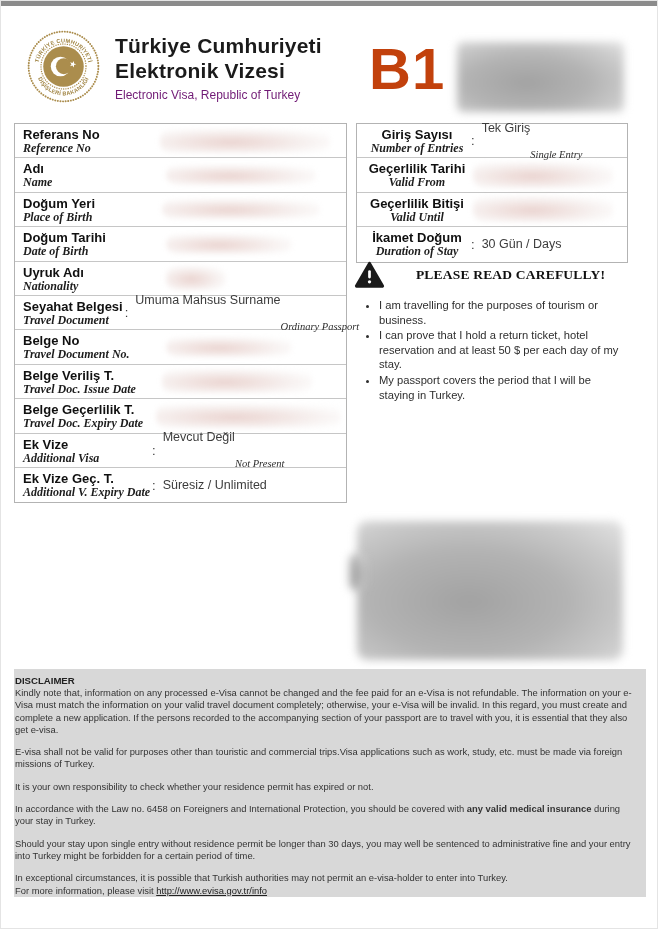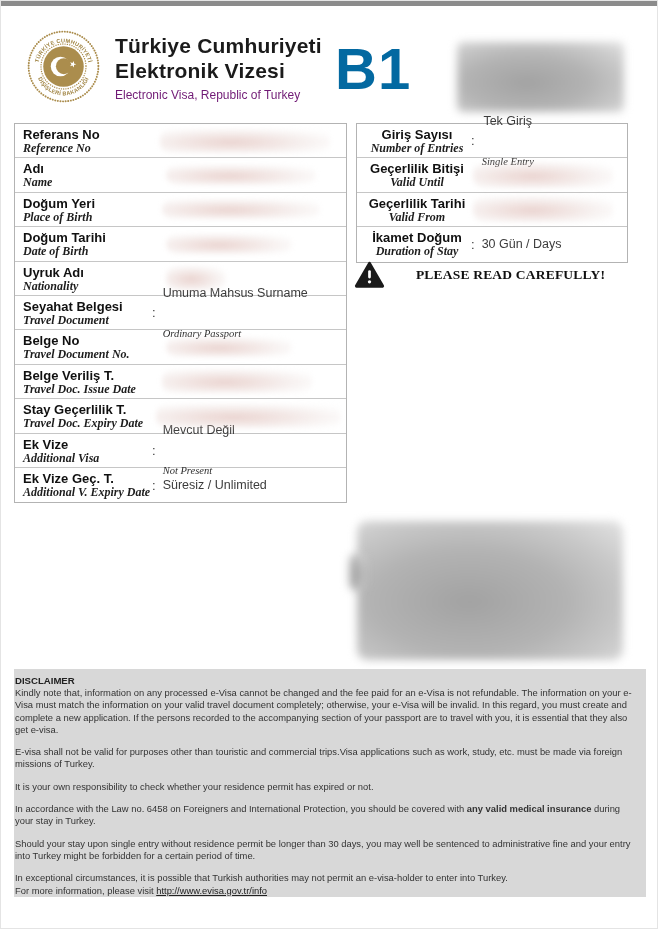--- a/index.html
+++ b/index.html
@@ -8,21 +8,21 @@
     background:#fff; box-sizing:border-box; border:1px solid #e4e4e4;
     font-family:"Liberation Sans","DejaVu Sans",sans-serif;
   }
   .topbar { position:absolute; left:0; top:0; width:658px; height:5px; background:#8b8b8b; }
 
   
   .emblem { position:absolute; left:25px; top:28px; width:75px; height:75px; }
   .title-block { position:absolute; left:114px; top:32px; }
   .title-line { font-size:21px; font-weight:bold; color:#1b1b1b; line-height:25px; letter-spacing:0.2px; }
   .subtitle { margin-top:5px; font-size:12px; color:#701a75; }
-  .visa-type { position:absolute; left:334px; top:30px; font-size:58px; font-weight:bold; color:#0369a1; letter-spacing:1px; line-height:76px; }
+  .visa-type { position:absolute; left:368px; top:30px; font-size:58px; font-weight:bold; color:#c2410c; letter-spacing:1px; line-height:76px; }
 
   
   .blur-gray {
     position:absolute; border-radius:6px;
     background: radial-gradient(ellipse at 42% 58%, #a2a2a2 0%, #b3b3b3 45%, #c8c8c8 72%, #dedede 95%);
     filter: blur(4px);
   }
   .redact {
     display:inline-block; height:20px; border-radius:10px;
     background: radial-gradient(ellipse at 42% 55%, rgba(206,152,142,0.42) 0%, rgba(226,206,202,0.28) 55%, rgba(240,236,234,0.12) 80%, rgba(255,255,255,0) 100%);
@@ -34,21 +34,21 @@
   .left-table  { left:13px;  top:122px; width:331px; }
   .right-table { left:355px; top:122px; width:270px;text-align:center; }
   .vrow { display:flex; height:34.4px; box-sizing:border-box; border-bottom:1px solid #c6c6c6; }
   .vrow:last-child { border-bottom:none; }
   .cell-label { width:135px; box-sizing:border-box; padding:3px 0 0 8px; }
   .right-table .cell-label { width:112px; }
   .lbl-tr { font-size:13px; font-weight:bold; color:#101010; line-height:15px; white-space:nowrap; }
   .lbl-en { font-family:"Liberation Serif","DejaVu Serif",serif; font-style:italic; font-weight:bold; font-size:12px; color:#1d1d1d; line-height:12px; white-space:nowrap; }
   .cell-value { flex:1; display:flex; align-items:center; padding-left:2px; }
   .colon { font-size:13px; color:#3a3a3a; margin-right:7px; }
-  .vwrap { display:flex; flex-direction:column; }
+  .vwrap { display:flex; flex-direction:row; }
   .val-main { font-size:12.5px; color:#3c3c3c; line-height:14px; white-space:nowrap; }
   .val-sub { font-family:"Liberation Serif","DejaVu Serif",serif; font-style:italic; font-size:10.5px; color:#2e2e2e; line-height:12px; white-space:nowrap;margin-top:28px; }
 
   
   .notice { position:absolute; left:353px; top:260px; width:272px; }
   .notice-head { display:flex; align-items:center;gap:16px; }
   .warning-icon { width:31px; height:28px; flex:0 0 auto; }
   .notice-title { flex:1; text-align:center; font-family:"Liberation Serif","DejaVu Serif",serif; font-weight:bold; font-size:13.5px; color:#101010; letter-spacing:0.2px; padding-right:6px; }
   .notice ul { margin:9px 0 0 0; padding-left:25px; }
   .notice li { font-size:11.2px; color:#2e2e2e; line-height:14.6px; margin-bottom:1px; }
@@ -175,21 +175,21 @@
           <div class="lbl-tr">Belge Veriliş T.</div>
           <div class="lbl-en">Travel Doc. Issue Date</div>
         </div>
       <div class="cell-value">
           <span class="redact" style="width:150px; height:24px; margin-left:10px;"></span>
         </div>
     </div>
 
     <div class="vrow">
       <div class="cell-label">
-          <div class="lbl-tr">Stay Geçerlilik T.</div>
+          <div class="lbl-tr">Belge Geçerlilik T.</div>
           <div class="lbl-en">Travel Doc. Expiry Date</div>
         </div>
       <div class="cell-value">
           <span class="redact" style="width:185px; height:24px; margin-left:4px;"></span>
         </div>
     </div>
 
     <div class="vrow">
       <div class="cell-label">
           <div class="lbl-tr">Ek Vize</div>
@@ -230,32 +230,32 @@
         <span class="colon">:</span>
         <span class="vwrap">
             <span class="val-main">Tek Giriş</span>
             <span class="val-sub">Single Entry</span>
           </span>
       </div>
     </div>
 
     <div class="vrow">
       <div class="cell-label">
+          <div class="lbl-tr">Geçerlilik Tarihi</div>
+          <div class="lbl-en">Valid From</div>
+        </div>
+      <div class="cell-value">
+          <span class="redact" style="width:140px; height:26px; margin-left:2px;"></span>
+        </div>
+    </div>
+
+    <div class="vrow">
+      <div class="cell-label">
           <div class="lbl-tr">Geçerlilik Bitişi</div>
           <div class="lbl-en">Valid Until</div>
-        </div>
-      <div class="cell-value">
-          <span class="redact" style="width:140px; height:26px; margin-left:2px;"></span>
-        </div>
-    </div>
-
-    <div class="vrow">
-      <div class="cell-label">
-          <div class="lbl-tr">Geçerlilik Tarihi</div>
-          <div class="lbl-en">Valid From</div>
         </div>
       <div class="cell-value">
           <span class="redact" style="width:140px; height:26px; margin-left:2px;"></span>
         </div>
     </div>
 
     <div class="vrow">
       <div class="cell-label">
           <div class="lbl-tr">İkamet Doğum</div>
           <div class="lbl-en">Duration of Stay</div>
@@ -272,20 +272,25 @@
 
   <div class="notice">
     <div class="notice-head">
       <svg class="warning-icon" viewBox="0 0 32 29">
         <path d="M16 2.5 L29.5 26 H2.5 Z" fill="#1a1a1a" stroke="#1a1a1a" stroke-width="3.2" stroke-linejoin="round"></path>
         <rect x="14.6" y="9.5" width="2.8" height="8.6" rx="1.4" fill="#ffffff"></rect>
         <circle cx="16" cy="21.6" r="1.7" fill="#ffffff"></circle>
       </svg>
       <div class="notice-title">PLEASE READ CAREFULLY!</div>
     </div>
+    <ul>
+      <li>I am travelling for the purposes of tourism or business.</li>
+      <li>I can prove that I hold a return ticket, hotel reservation and at least 50 $ per each day of my stay.</li>
+      <li>My passport covers the period that I will be staying in Turkey.</li>
+    </ul>
   </div>
 
   <div class="blur-gray" style="left:356px; top:520px; width:266px; height:139px; border-radius:10px;"></div>
   <div class="blur-gray" style="left:348px; top:553px; width:16px; height:36px;"></div>
 
   <div class="disclaimer">
     <div class="disc-title">DISCLAIMER</div>
     <p class="first">Kindly note that, information on any processed e-Visa cannot be changed and the fee paid for an e-Visa is not refundable. The information on your e-Visa must match the information on your valid travel document completely; otherwise, your e-Visa will be invalid. In this regard, you must create and complete a new application. If the persons recorded to the accompanying section of your passport are to travel with you, it is essential that they also get e-visa.</p>
     <p>E-visa shall not be valid for purposes other than touristic and commercial trips.Visa applications such as work, study, etc. must be made via foreign missions of Turkey.</p>
     <p>It is your own responsibility to check whether your residence permit has expired or not.</p>

